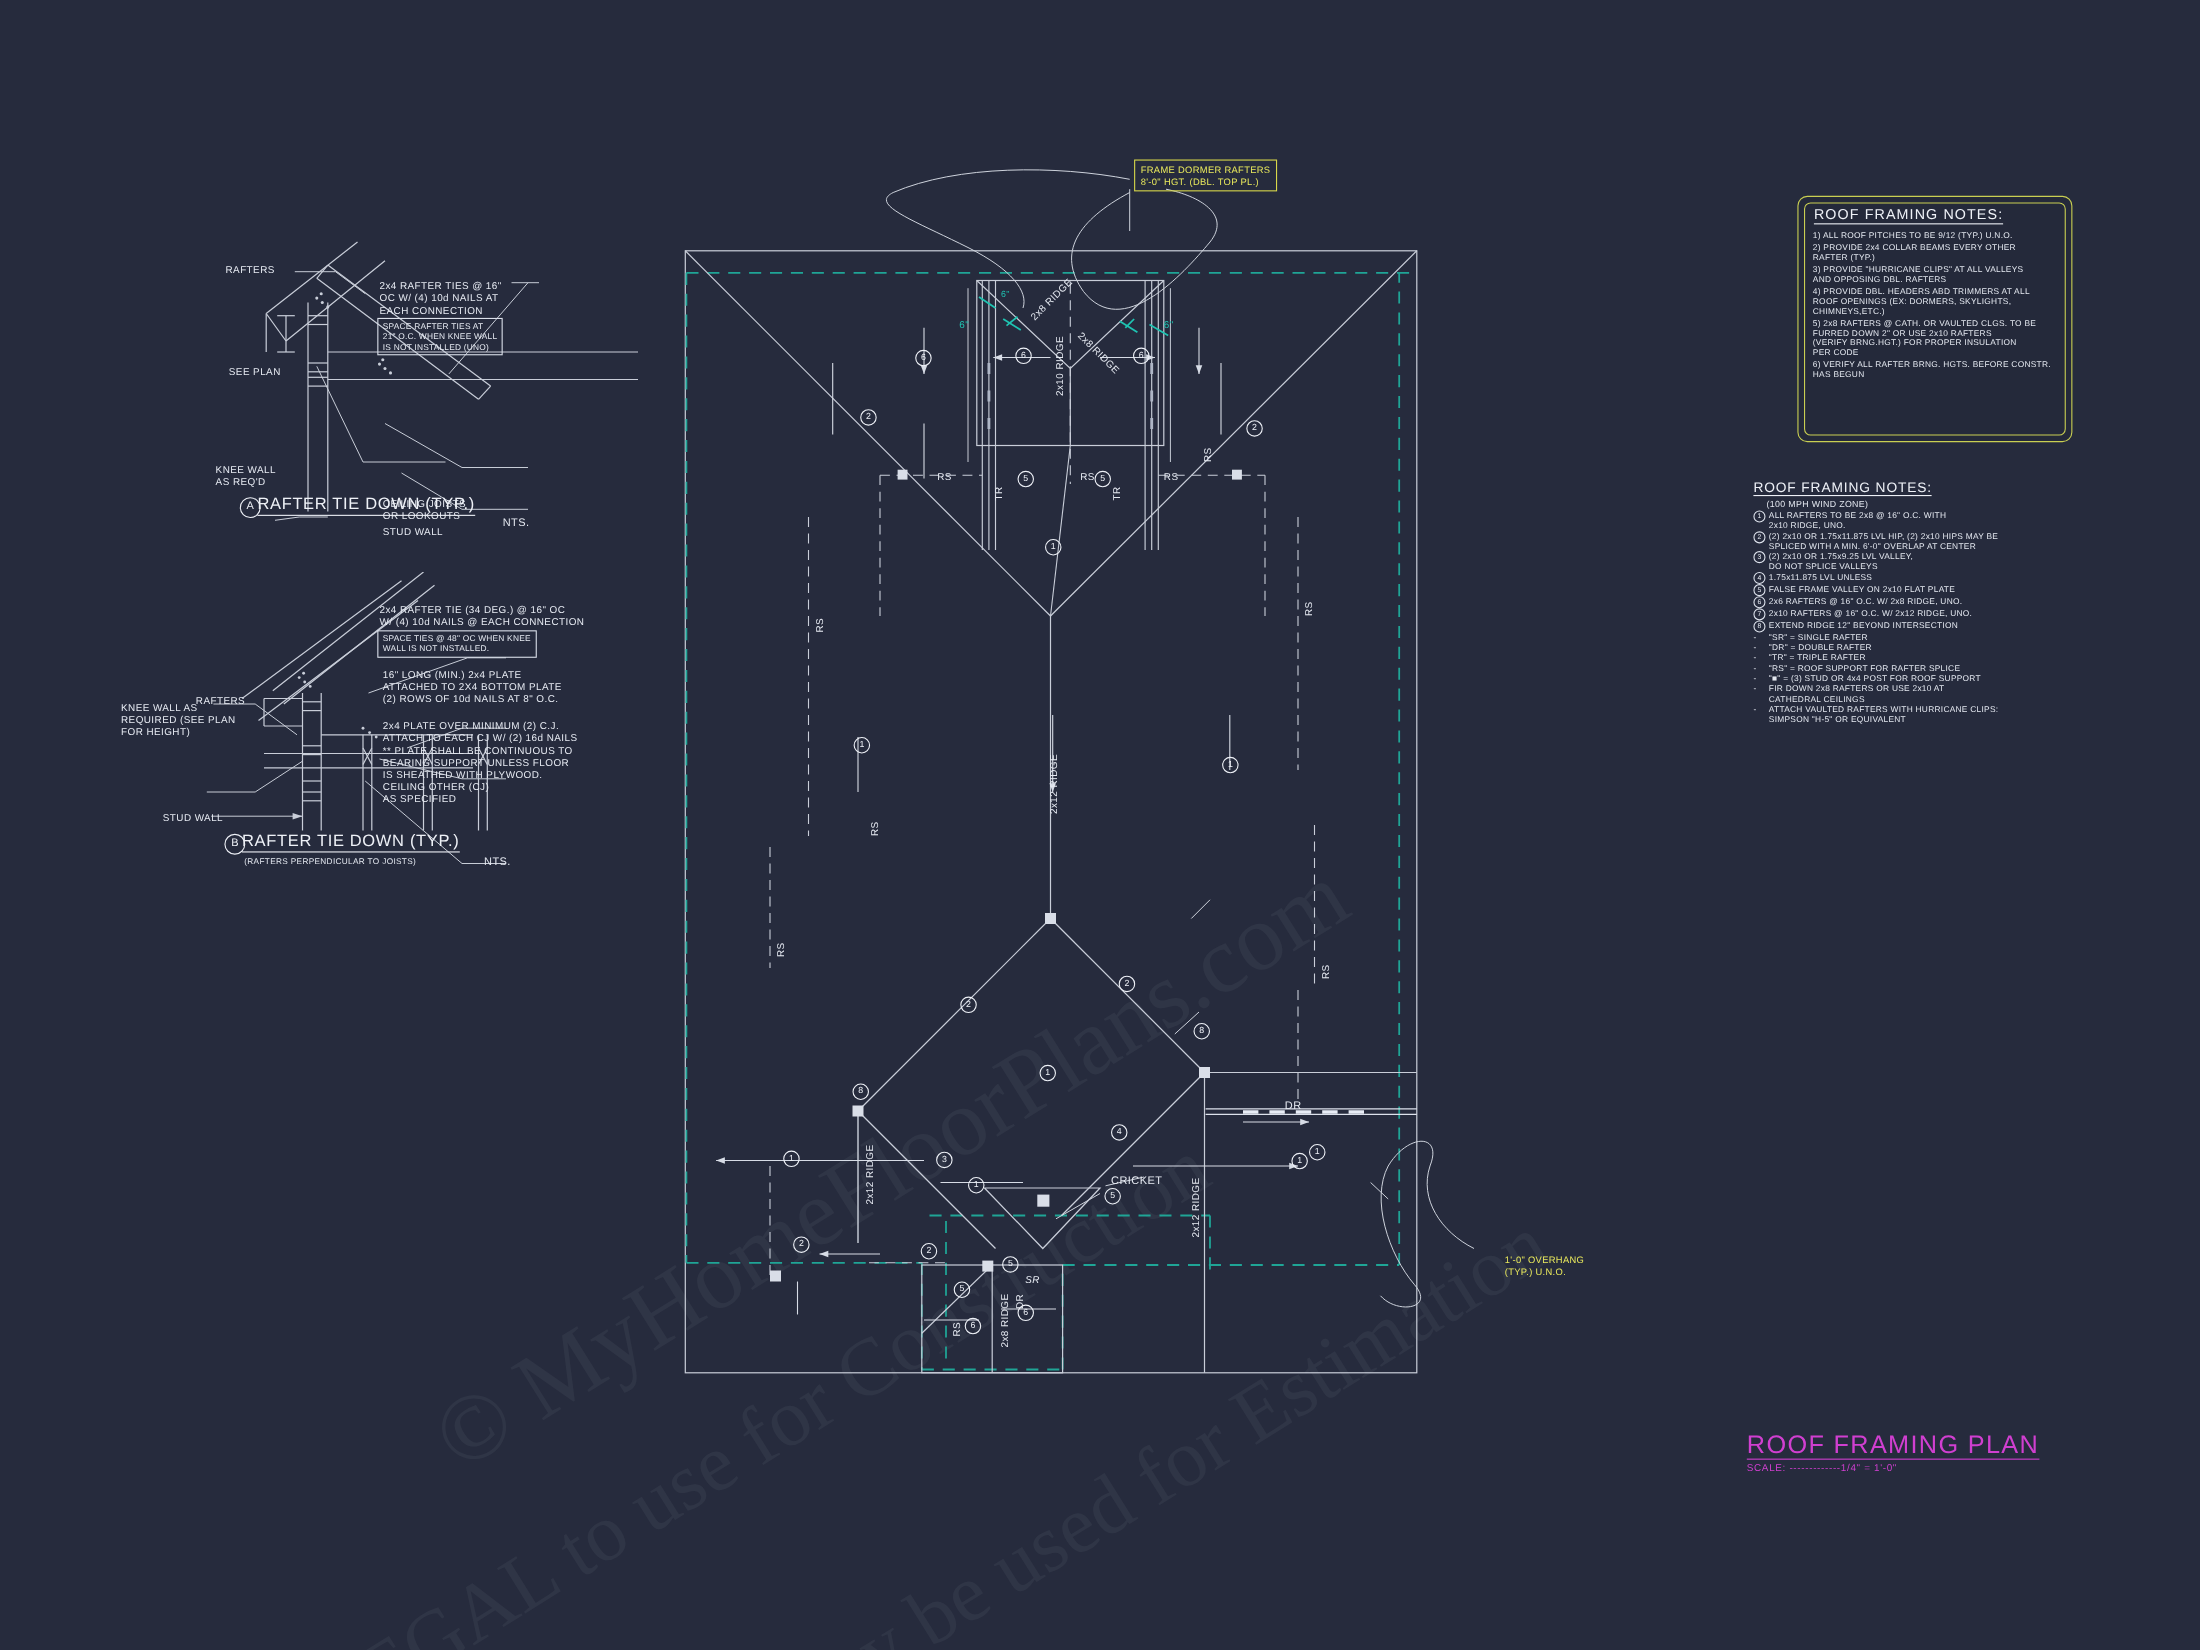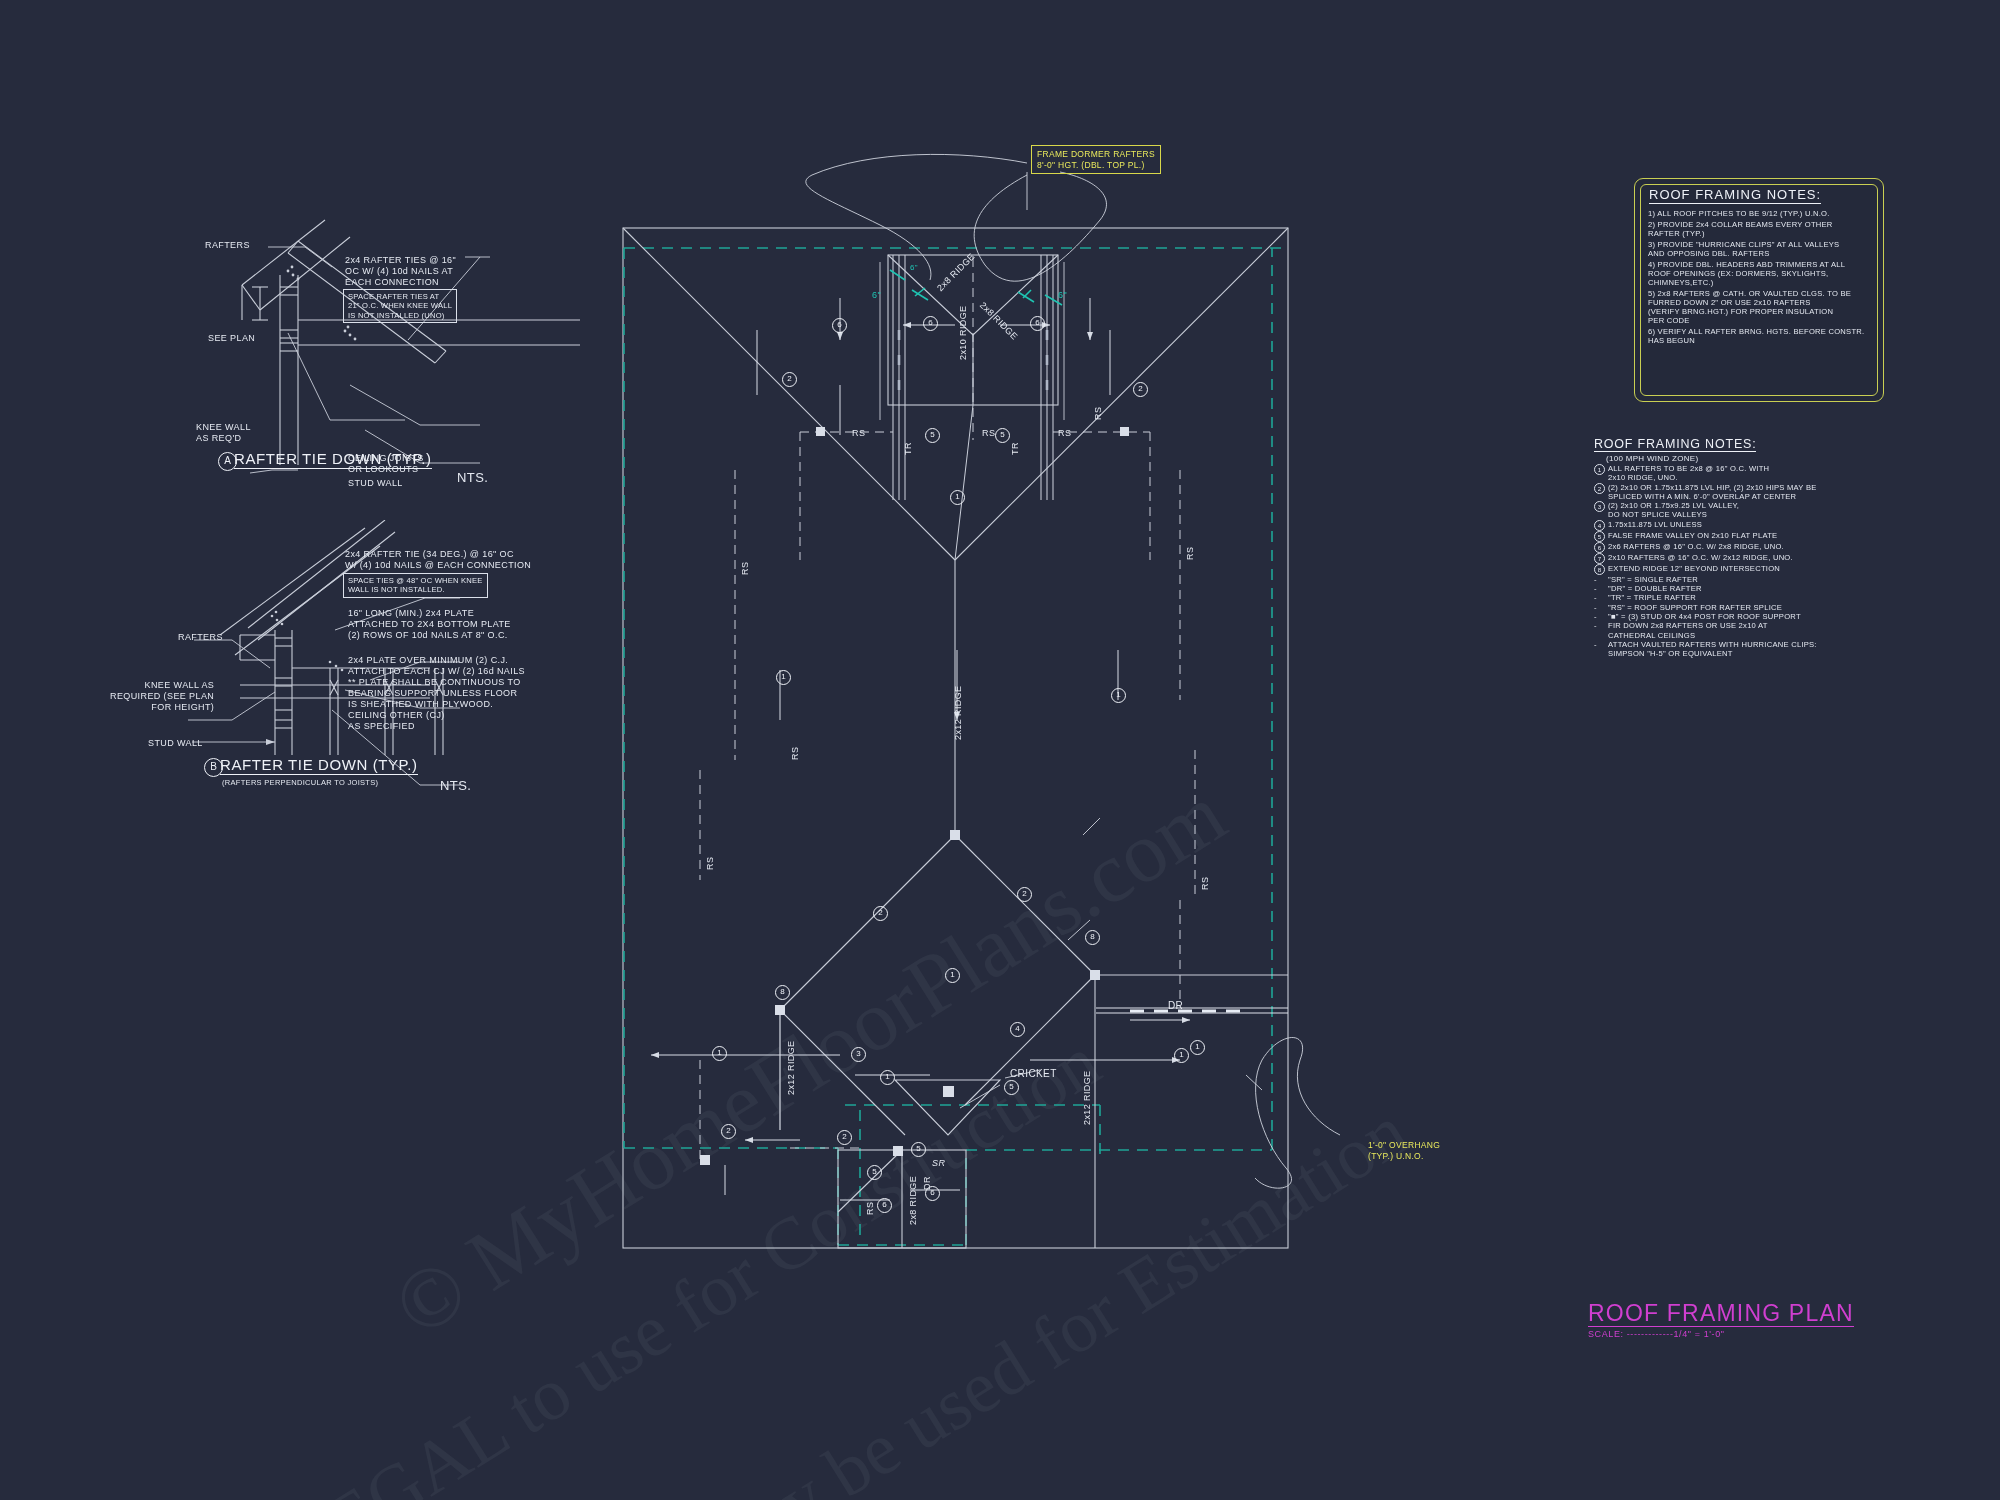--- a/index.html
+++ b/index.html
@@ -48,21 +48,21 @@
      white-space:pre-line;letter-spacing:.3px;}
 
   
   .boxnote{position:absolute;border:1px solid #dbe0ea;color:#e6eaf2;font-size:7.6px;
      line-height:9.3px;padding:2px 4px;white-space:pre-line;letter-spacing:.2px;}
 
   .detailtitle{position:absolute;font-size:15px;letter-spacing:.6px;color:#eef1f7;}
   .detailtitle u{text-decoration:none;border-bottom:1.3px solid #eef1f7;padding-bottom:1px;display:inline-block;}
   .circletag{position:absolute;width:17px;height:17px;border:1.2px solid #eef1f7;border-radius:50%;
      font-size:10px;line-height:15px;text-align:center;color:#eef1f7;}
-  .nts{position:absolute;font-size:13px;letter-spacing:.4px;color:#e4e8f0;}
+  .nts{position:absolute;font-size:10px;letter-spacing:.4px;color:#e4e8f0;}
   .subnote{position:absolute;font-size:7.5px;letter-spacing:.3px;color:#e4e8f0;}
 
   
   #wm{position:absolute;left:0;top:0;width:2000px;height:1500px;pointer-events:none;
       overflow:hidden;}
   #wm div{position:absolute;font-family:"Liberation Serif",serif;color:rgba(225,230,245,.055);
      white-space:nowrap;}
   .wm1{font-size:86px;transform:rotate(-32deg);}
   .wm2{font-size:74px;transform:rotate(-32deg);}
 
@@ -435,21 +435,21 @@
       <path d="M280 188 L240 188 L165 170"></path>
       <path d="M280 265 L240 265 L152 190"></path>
       <path d="M12 222 L95 222"></path>
       <path d="M8 200 L52 200 L95 172"></path>
     </g>
     <g fill="#c9ced9" stroke="none">
       <polygon points="95,222 86,219 86,225"></polygon>
     </g>
   </svg>
   <div class="txt t9" style="left:178px;top:632px;">RAFTERS</div>
-  <div class="txt t9" style="left:110px;top:680px;line-height:11px;text-align:right;">KNEE WALL AS
+  <div class="txt t9" style="left:110px;top:638px;line-height:11px;">KNEE WALL AS
 REQUIRED (SEE PLAN
 FOR HEIGHT)</div>
   <div class="txt t9" style="left:148px;top:738px;">STUD WALL</div>
   <div class="txt t9" style="left:345px;top:549px;line-height:11px;">2x4 RAFTER TIE (34 DEG.) @ 16" OC
 W/ (4) 10d NAILS @ EACH CONNECTION</div>
   <div class="boxnote" style="left:343px;top:573px;">SPACE TIES @ 48" OC WHEN KNEE
 WALL IS NOT INSTALLED.</div>
   <div class="txt t9" style="left:348px;top:608px;line-height:11px;">16" LONG (MIN.) 2x4 PLATE
 ATTACHED TO 2X4 BOTTOM PLATE
 (2) ROWS OF 10d NAILS AT 8" O.C.</div>

